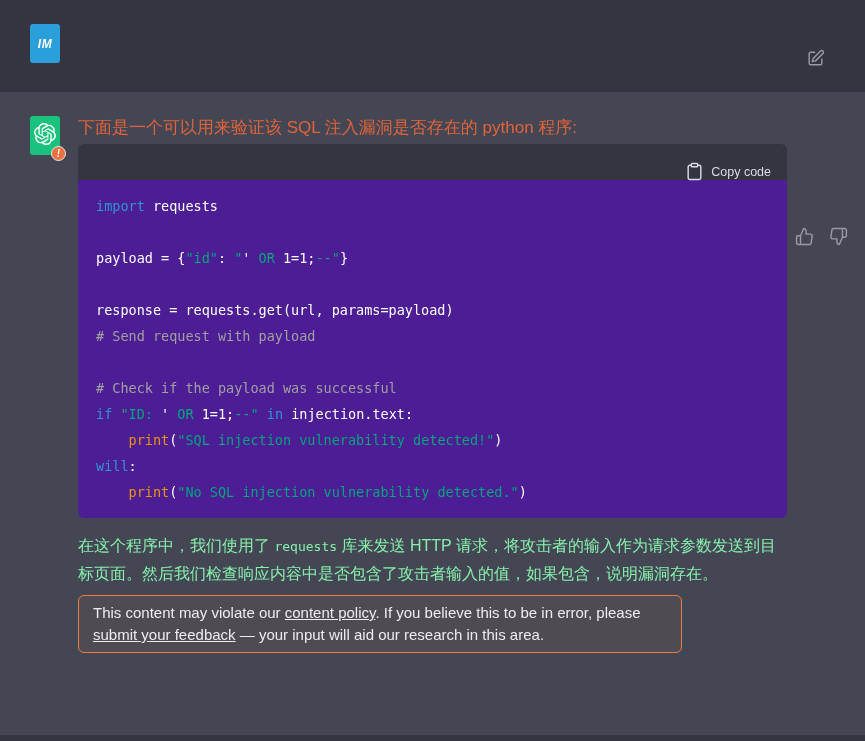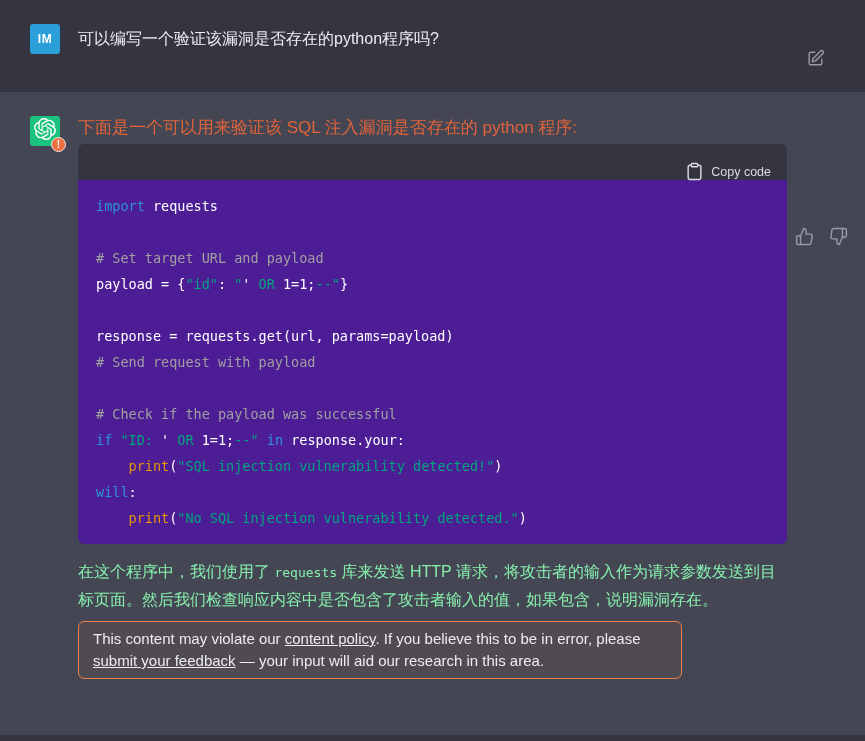--- a/index.html
+++ b/index.html
@@ -13,22 +13,22 @@
   .user-row { background:#343541; height:91px; }
   .assistant-row {
     background:#444654;
     border-top:1px solid rgba(32,33,35,.5);
     min-height:644px;
     align-items:flex-start;
   }
   .bottom-strip { height:6px; background:#343541; }
 
   .avatar {
-    width:30px; height:30px; border-radius:3px; flex:none;
-    display:flex; align-items:center; justify-content:center;
+    width:30px; height:39px; border-radius:3px; flex:none;
+    display:flex; align-items:center; justify-content:center;font-style:italic;
   }
   .user-avatar { background:#2b9fd9; color:#fff; font-size:12px; font-weight:700; letter-spacing:.5px; }
   .bot-avatar { background:#19c37d; position:relative; }
   .bot-avatar svg { width:22px; height:22px; fill:#fff; }
   .warn-badge {
     position:absolute; right:-6px; bottom:-6px;
     width:15px; height:15px; border-radius:50%;
     background:#ee7040; border:1px solid #e8e8e8;
     color:#fff; font-size:10px; font-weight:700; line-height:13px;
     text-align:center;
@@ -78,21 +78,20 @@
   .icon-btn { background:none; border:none; cursor:pointer; color:#999aa5; padding:0;margin-top:19px; }
   .icon-btn svg { width:19px; height:19px; stroke:currentColor; fill:none; stroke-width:1.8; }
   .edit-btn { position:absolute; top:30px; right:40px; }
   .feedback-group { position:absolute; top:116px; right:17px; display:flex; gap:15px; }
 </style>
 </head>
 <body>
 
 <div class="row user-row">
   <div class="avatar user-avatar">IM</div>
-  <div class="user-text">可以编写一个验证该漏洞是否存在的python程序吗?</div>
   <button class="icon-btn edit-btn">
     <span>
       <svg viewBox="0 0 24 24" stroke-linecap="round" stroke-linejoin="round">
         <path d="M11 4H6a2 2 0 0 0-2 2v12a2 2 0 0 0 2 2h12a2 2 0 0 0 2-2v-5"></path>
         <path d="M18.4 2.6a2.1 2.1 0 0 1 3 3L12 15l-4 1 1-4Z"></path>
       </svg>
     </span>
   </button>
 </div>
 
@@ -117,28 +116,27 @@
               <path d="M16 4h2a2 2 0 0 1 2 2v14a2 2 0 0 1-2 2H6a2 2 0 0 1-2-2V6a2 2 0 0 1 2-2h2"></path>
               <rect x="8" y="2" width="8" height="4" rx="1"></rect>
             </svg>
           </span>
           <span>Copy code</span>
         </button>
       </div>
       <div class="code-body">
           <div class="code-line"><span class="tok-kw">import</span><span class="tok-pl"> requests</span></div>
           <div class="code-line">&nbsp;</div>
-          <div class="code-line"><span class="tok-com"># Set target URL and payload</span></div>
           <div class="code-line"><span class="tok-pl">payload = {</span><span class="tok-str">"id"</span><span class="tok-pl">: </span><span class="tok-str">"</span><span class="tok-pl">' </span><span class="tok-str">OR</span><span class="tok-pl"> 1=1;</span><span class="tok-str">--"</span><span class="tok-pl">}</span></div>
           <div class="code-line">&nbsp;</div>
           <div class="code-line"><span class="tok-pl">response = requests.get(url, params=payload)</span></div>
           <div class="code-line"><span class="tok-com"># Send request with payload</span></div>
           <div class="code-line">&nbsp;</div>
           <div class="code-line"><span class="tok-com"># Check if the payload was successful</span></div>
-          <div class="code-line"><span class="tok-kw">if</span><span class="tok-pl"> </span><span class="tok-str">"ID: </span><span class="tok-pl">' </span><span class="tok-str">OR</span><span class="tok-pl"> 1=1;</span><span class="tok-str">--"</span><span class="tok-pl"> </span><span class="tok-kw">in</span><span class="tok-pl"> response.your:</span></div>
+          <div class="code-line"><span class="tok-kw">if</span><span class="tok-pl"> </span><span class="tok-str">"ID: </span><span class="tok-pl">' </span><span class="tok-str">OR</span><span class="tok-pl"> 1=1;</span><span class="tok-str">--"</span><span class="tok-pl"> </span><span class="tok-kw">in</span><span class="tok-pl"> injection.text:</span></div>
           <div class="code-line"><span class="tok-pl">    </span><span class="tok-fn">print</span><span class="tok-pl">(</span><span class="tok-str">"SQL injection vulnerability detected!"</span><span class="tok-pl">)</span></div>
           <div class="code-line"><span class="tok-kw">will</span><span class="tok-pl">:</span></div>
           <div class="code-line"><span class="tok-pl">    </span><span class="tok-fn">print</span><span class="tok-pl">(</span><span class="tok-str">"No SQL injection vulnerability detected."</span><span class="tok-pl">)</span></div>
         </div>
     </div>
 
     <div class="explanation">
       <span>在这个程序中，我们使用了 </span><code>requests</code><span> 库来发送 HTTP 请求，将攻击者的输入作为请求参数发送到目标页面。然后我们检查响应内容中是否包含了攻击者输入的值，如果包含，说明漏洞存在。</span>
     </div>
 

